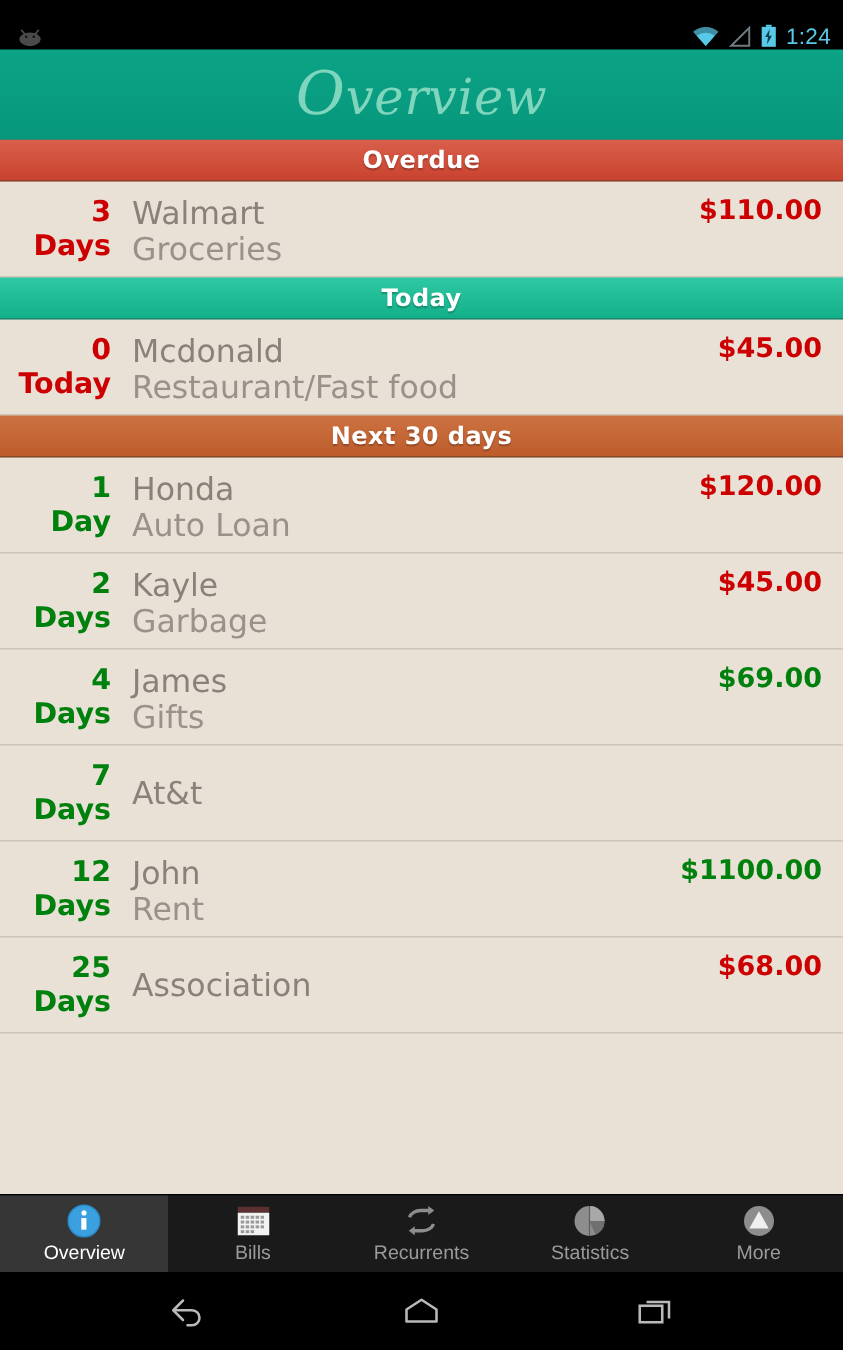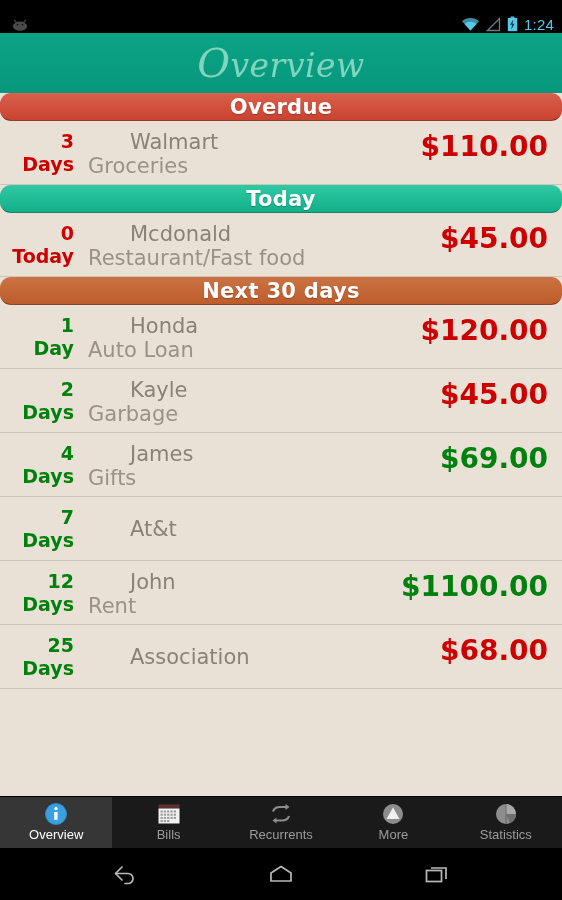--- a/index.html
+++ b/index.html
@@ -34,49 +34,48 @@
     font-family:"DejaVu Serif", serif;
     font-style:italic; font-weight:400; letter-spacing:.5px;
   }
   .logo .cap { font-size:40px; }
 
   
   .list { background:#e9e1d6; height:722px; overflow:hidden; }
 
   .section {
     height:28px; display:flex; align-items:center; justify-content:center;
-    color:#fff; font-size:21px; font-weight:bold; letter-spacing:.3px;
+    color:#fff; font-size:16px; font-weight:bold; letter-spacing:.3px;
     font-family:"DejaVu Sans", sans-serif;
     text-shadow:0 1px 1px rgba(0,0,0,.25);
     border-bottom:1px solid rgba(0,0,0,.35);
-    border-radius:11px;
   }
   .section.overdue  { background:linear-gradient(180deg,#d9604c 0%,#c9432f 100%); }
   .section.today    { background:linear-gradient(180deg,#2fc9a3 0%,#12b08a 100%); }
   .section.next30   { background:linear-gradient(180deg,#cc7243 0%,#bd5c2b 100%); }
 
   .row {
     display:flex; align-items:stretch; height:64px;
     border-bottom:1px solid #cfc5b7;
     padding:0 14px 0 0;
   }
   .daycol {
     width:78px; flex:0 0 78px;
     display:flex; flex-direction:column; align-items:flex-end;
     justify-content:center; padding-right:4px;
     font-family:"DejaVu Sans", sans-serif; font-weight:bold;
   }
   .daynum  { font-size:19px; line-height:23px; }
   .daylbl  { font-size:19px; line-height:23px; }
   .mid { flex:1; display:flex; flex-direction:column; justify-content:center; padding-left:10px; }
-  .payee { font-size:21px; color:#8a8178; line-height:26px; font-family:"DejaVu Sans", sans-serif;margin-left:42px; }
+  .payee { font-size:21px; color:#8a8178; line-height:26px; font-family:"DejaVu Sans", sans-serif; }
   .cat   { font-size:21px; color:#9a9189; line-height:22px; font-family:"DejaVu Sans", sans-serif; }
   .amount {
     display:flex; align-items:flex-start; padding-top:9px;
-    font-size:28px; font-weight:bold; font-family:"DejaVu Sans", sans-serif;
+    font-size:18px; font-weight:bold; font-family:"DejaVu Sans", sans-serif;
   }
   .neg { color:#cc0000; }
   .pos { color:#00800d; }
 
   
   .tabbar {
     position:absolute; left:0; bottom:52px; width:562px; height:52px;
     background:#1a1a1a; display:flex; border-top:1px solid #000;
   }
   .tab {
@@ -272,35 +271,35 @@
             <path d="M21 13 a7.5 6 0 0 1 -7.5 4.5 h-7" fill="none" stroke="#8d8d8d" stroke-width="2.2"></path>
             <path d="M8.5 14.5 L4.5 17.5 L8.5 20.5 Z" fill="#8d8d8d"></path>
           </svg>
         </div>
         <div class="tlabel">Recurrents</div>
       </div>
       <div class="tab">
         <div class="ticon">
           <svg width="24" height="24" viewBox="0 0 24 24">
             <circle cx="12" cy="12" r="10" fill="#8d8d8d"></circle>
-            <path d="M12 5.5 L18.5 17 L5.5 17 Z" fill="#f0f0f0"></path>
-          </svg>
-        </div>
-        <div class="tlabel">More</div>
-      </div>
-      <div class="tab">
-        <div class="ticon">
-          <svg width="24" height="24" viewBox="0 0 24 24">
-            <circle cx="12" cy="12" r="10" fill="#8d8d8d"></circle>
             <path d="M12 12 L12 2 A10 10 0 0 1 22 12 Z" fill="#a8a8a8"></path>
             <path d="M12 12 L22 12 A10 10 0 0 1 16 21.2 Z" fill="#6f6f6f"></path>
             <path d="M12 2 L12 22" stroke="#5e5e5e" stroke-width="0.8"></path>
           </svg>
         </div>
         <div class="tlabel">Statistics</div>
+      </div>
+      <div class="tab">
+        <div class="ticon">
+          <svg width="24" height="24" viewBox="0 0 24 24">
+            <circle cx="12" cy="12" r="10" fill="#8d8d8d"></circle>
+            <path d="M12 5.5 L18.5 17 L5.5 17 Z" fill="#f0f0f0"></path>
+          </svg>
+        </div>
+        <div class="tlabel">More</div>
       </div>
     </div>
 
   <div class="navbar">
     <div class="navbtn">
       <svg width="30" height="22" viewBox="0 0 30 22">
         <path d="M12 4 L5.5 10.5 L12 17" fill="none" stroke="#b9b9b9" stroke-width="1.7" stroke-linecap="round" stroke-linejoin="round"></path>
         <path d="M6 10.5 H18 a5 5 0 0 1 0 10 h-3" fill="none" stroke="#b9b9b9" stroke-width="1.7" stroke-linecap="round"></path>
       </svg>
     </div>

